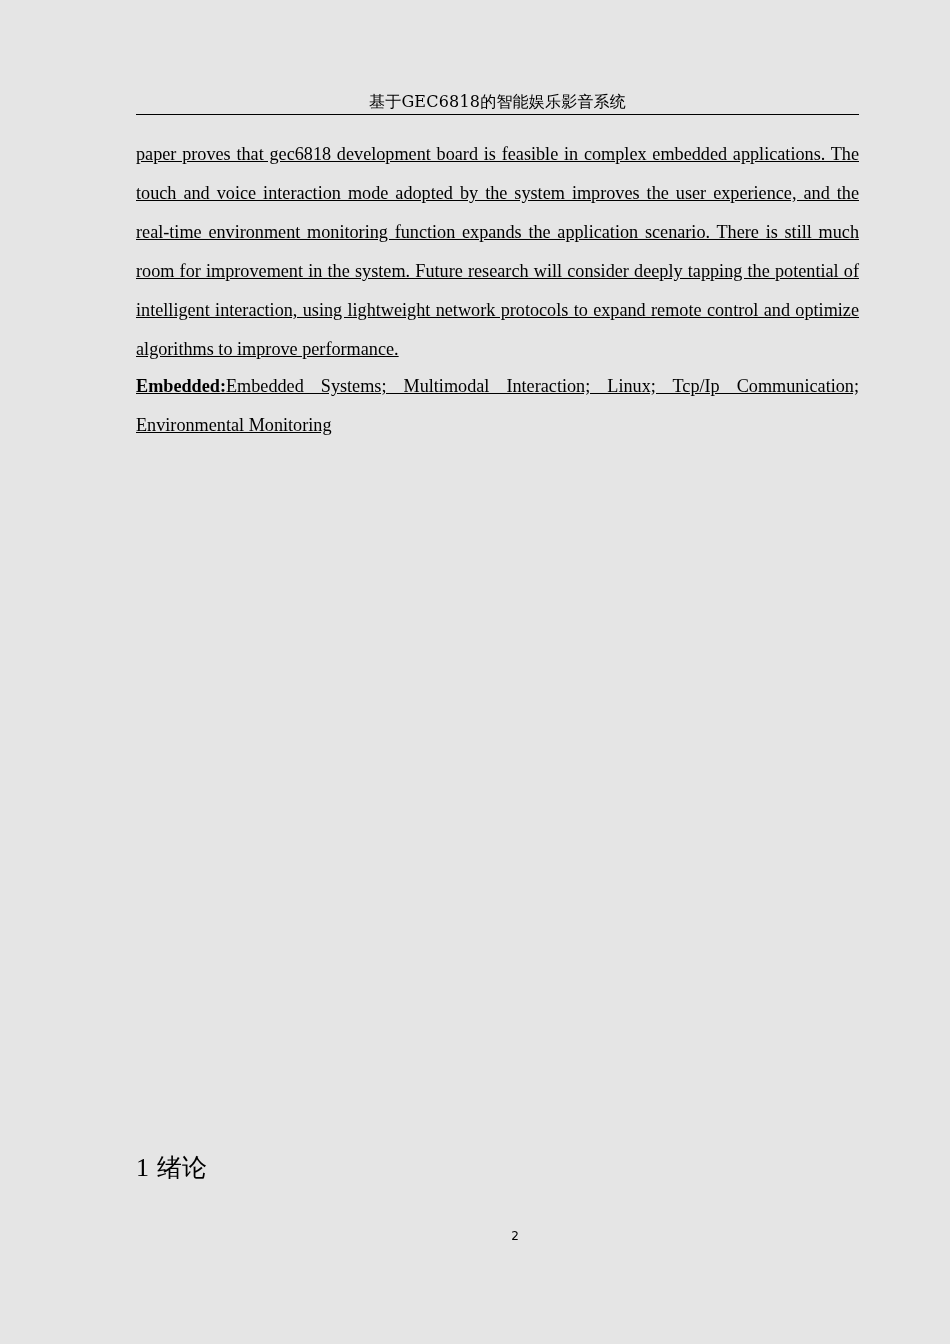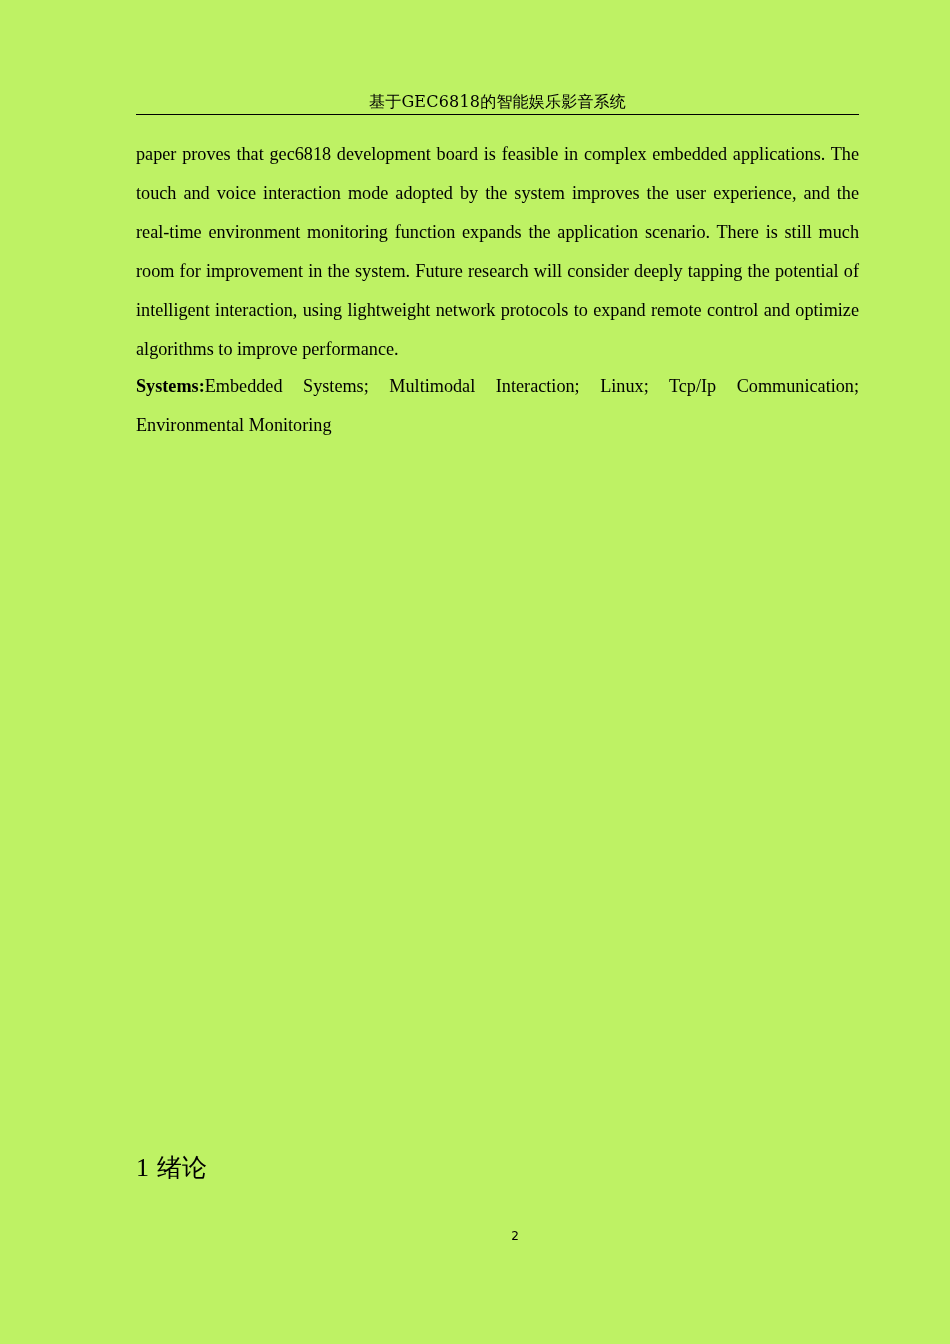--- a/index.html
+++ b/index.html
@@ -14,21 +14,21 @@
       overflow: hidden;
       color: #000000;
       font-family: "Liberation Serif", "DejaVu Serif", serif;
     }
     .page {
       position: absolute;
       left: 0;
       top: 0;
       width: 950px;
       height: 1344px;
-      background: #bef264;
+      background: #e5e5e5;
     }
     .running-header {
       position: absolute;
       left: 136px;
       top: 90px;
       width: 723px;
       height: 24px;
       border-bottom: 1.5px solid #000000;
       text-align: center;
       font-family: "DejaVu Serif", "Liberation Serif", serif;
@@ -40,20 +40,21 @@
       position: absolute;
       left: 136px;
       top: 135px;
       width: 723px;
       font-size: 18.2px;
       line-height: 39px;
       text-align: justify;
     }
     .body-block p {
       margin: 0;
+      text-decoration: underline;
     }
     .keywords {
       margin-top: -2px !important;
       line-height: 38.5px;
     }
     .keywords .kw-label {
       font-weight: bold;
     }
     .section-heading {
       position: absolute;
@@ -84,20 +85,20 @@
 <body>
 
 <div class="page">
 
   <div class="running-header">
     <span>基于GEC6818的智能娱乐影音系统</span>
   </div>
 
   <div class="body-block">
     <p>paper proves that gec6818 development board is feasible in complex embedded applications. The touch and voice interaction mode adopted by the system improves the user experience, and the real-time environment monitoring function expands the application scenario. There is still much room for improvement in the system. Future research will consider deeply tapping the potential of intelligent interaction, using lightweight network protocols to expand remote control and optimize algorithms to improve performance.</p>
-    <p class="keywords"><span class="kw-label">Systems:</span><span>Embedded Systems; Multimodal Interaction; Linux; Tcp/Ip Communication; Environmental Monitoring</span></p>
+    <p class="keywords"><span class="kw-label">Embedded:</span><span>Embedded Systems; Multimodal Interaction; Linux; Tcp/Ip Communication; Environmental Monitoring</span></p>
   </div>
 
   <h1 class="section-heading"><span class="num">1</span> <span>绪论</span></h1>
 
   <div class="page-number">2</div>
 
 </div>
 
 </body></html>

